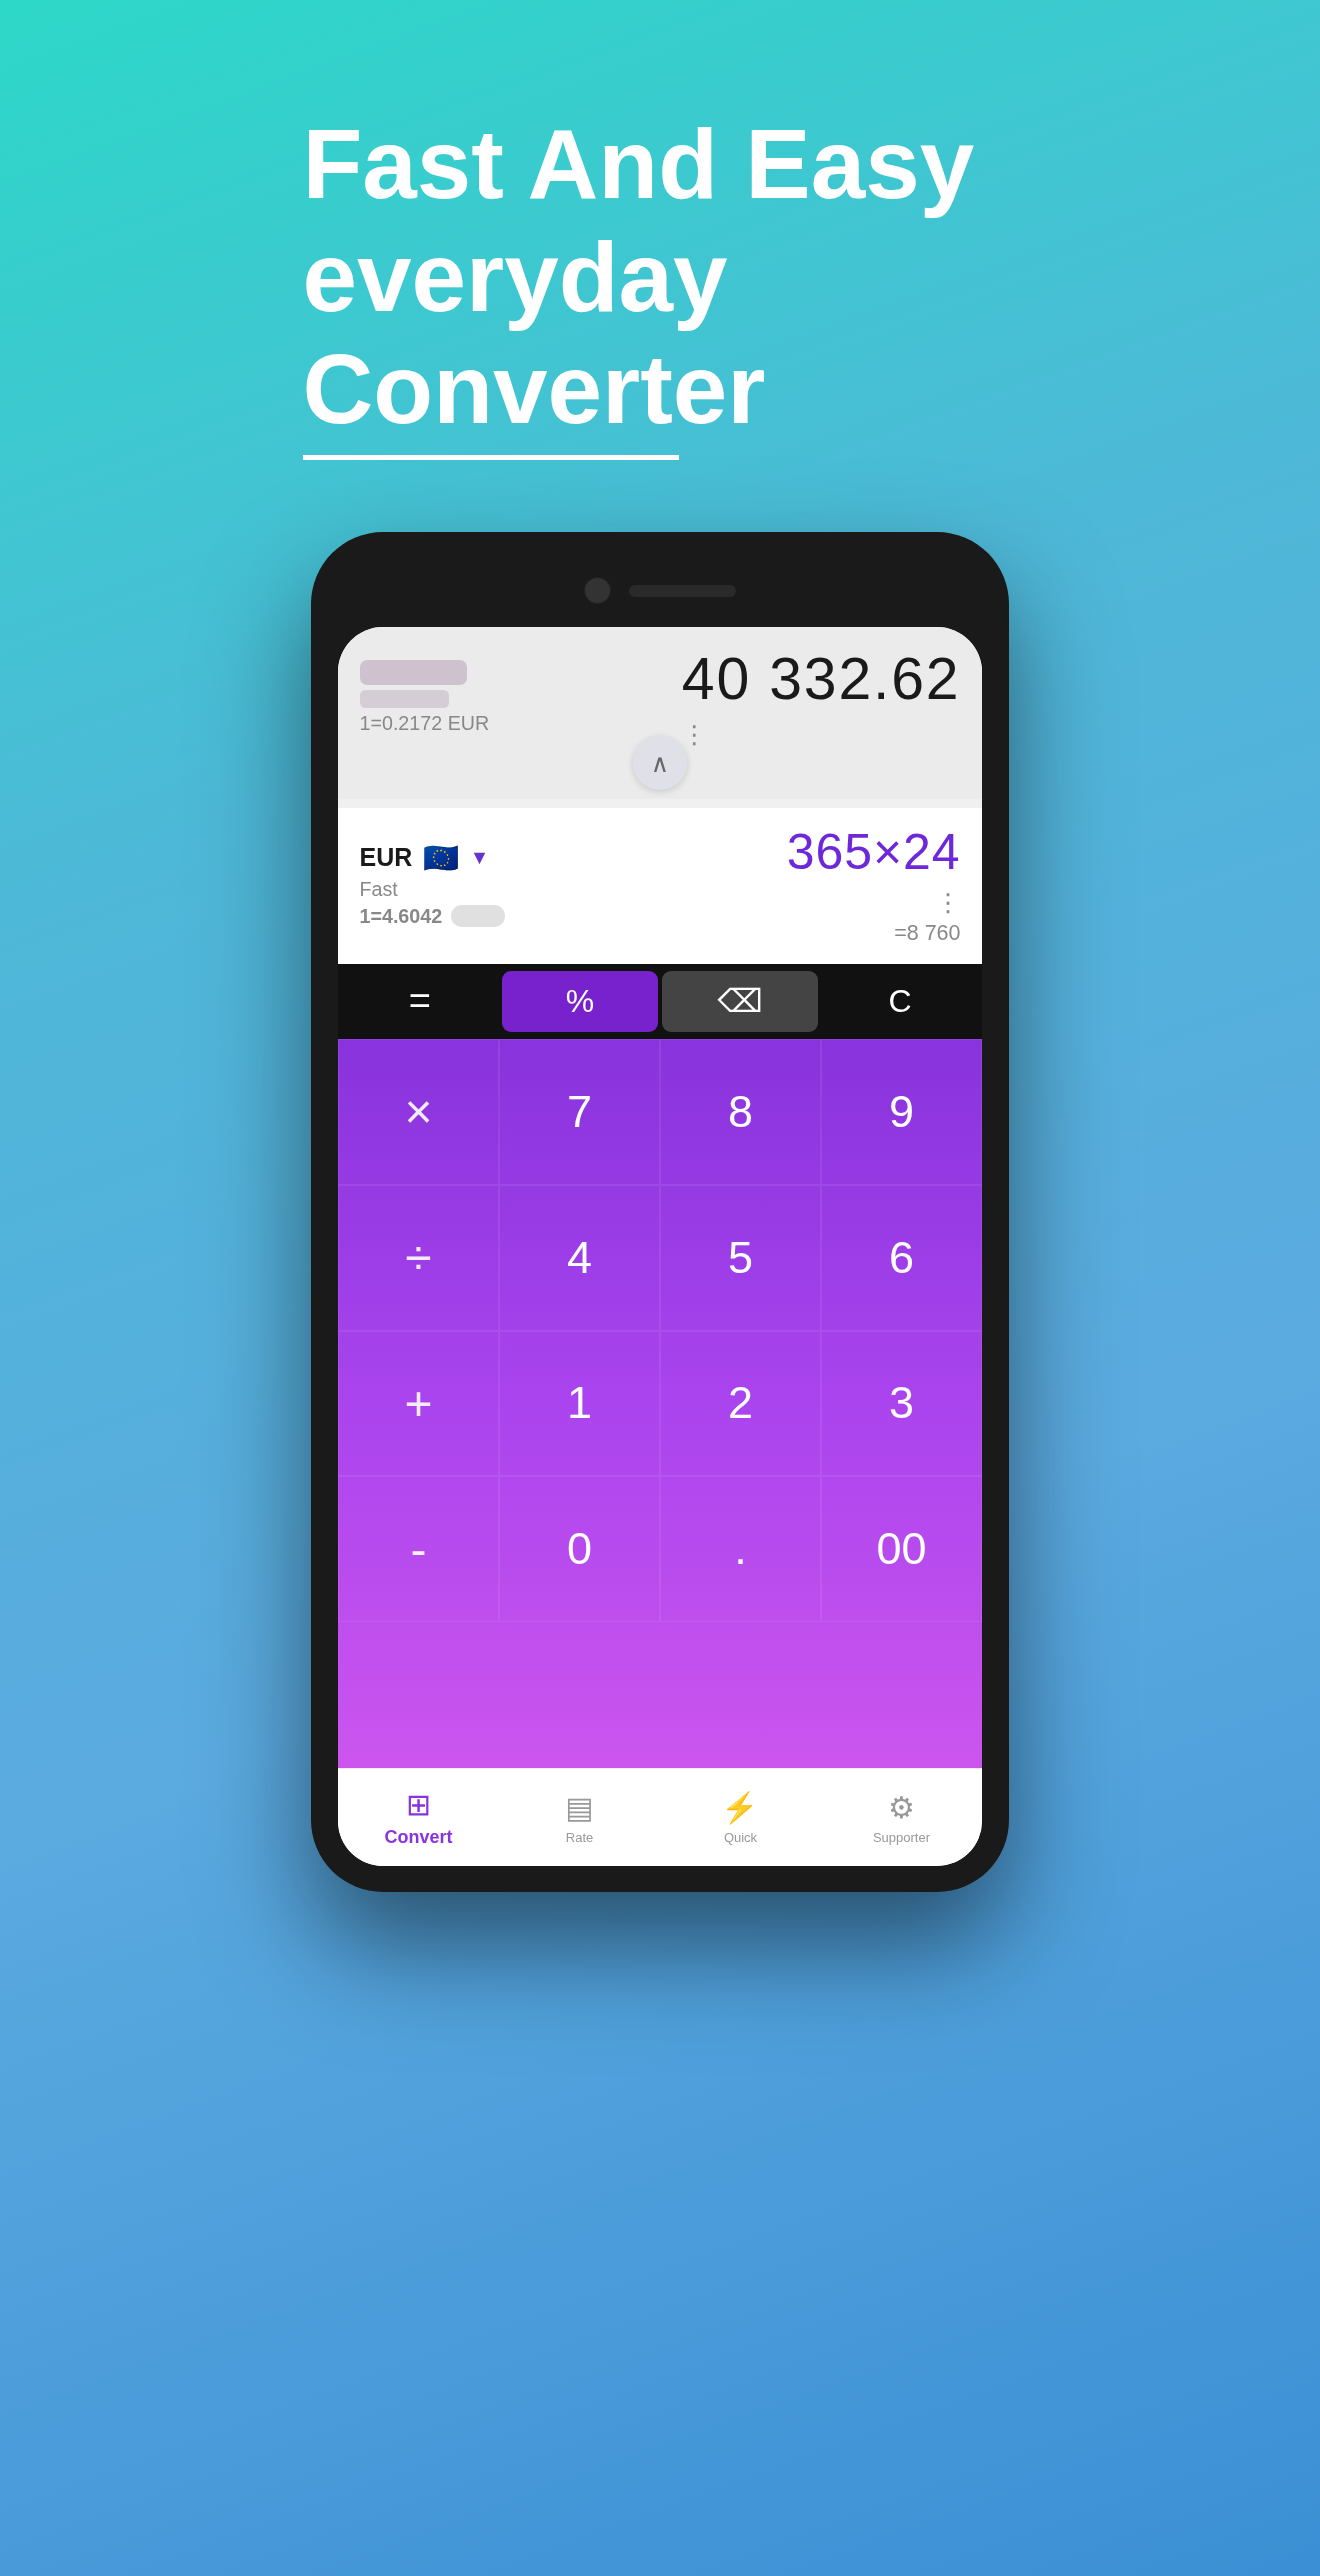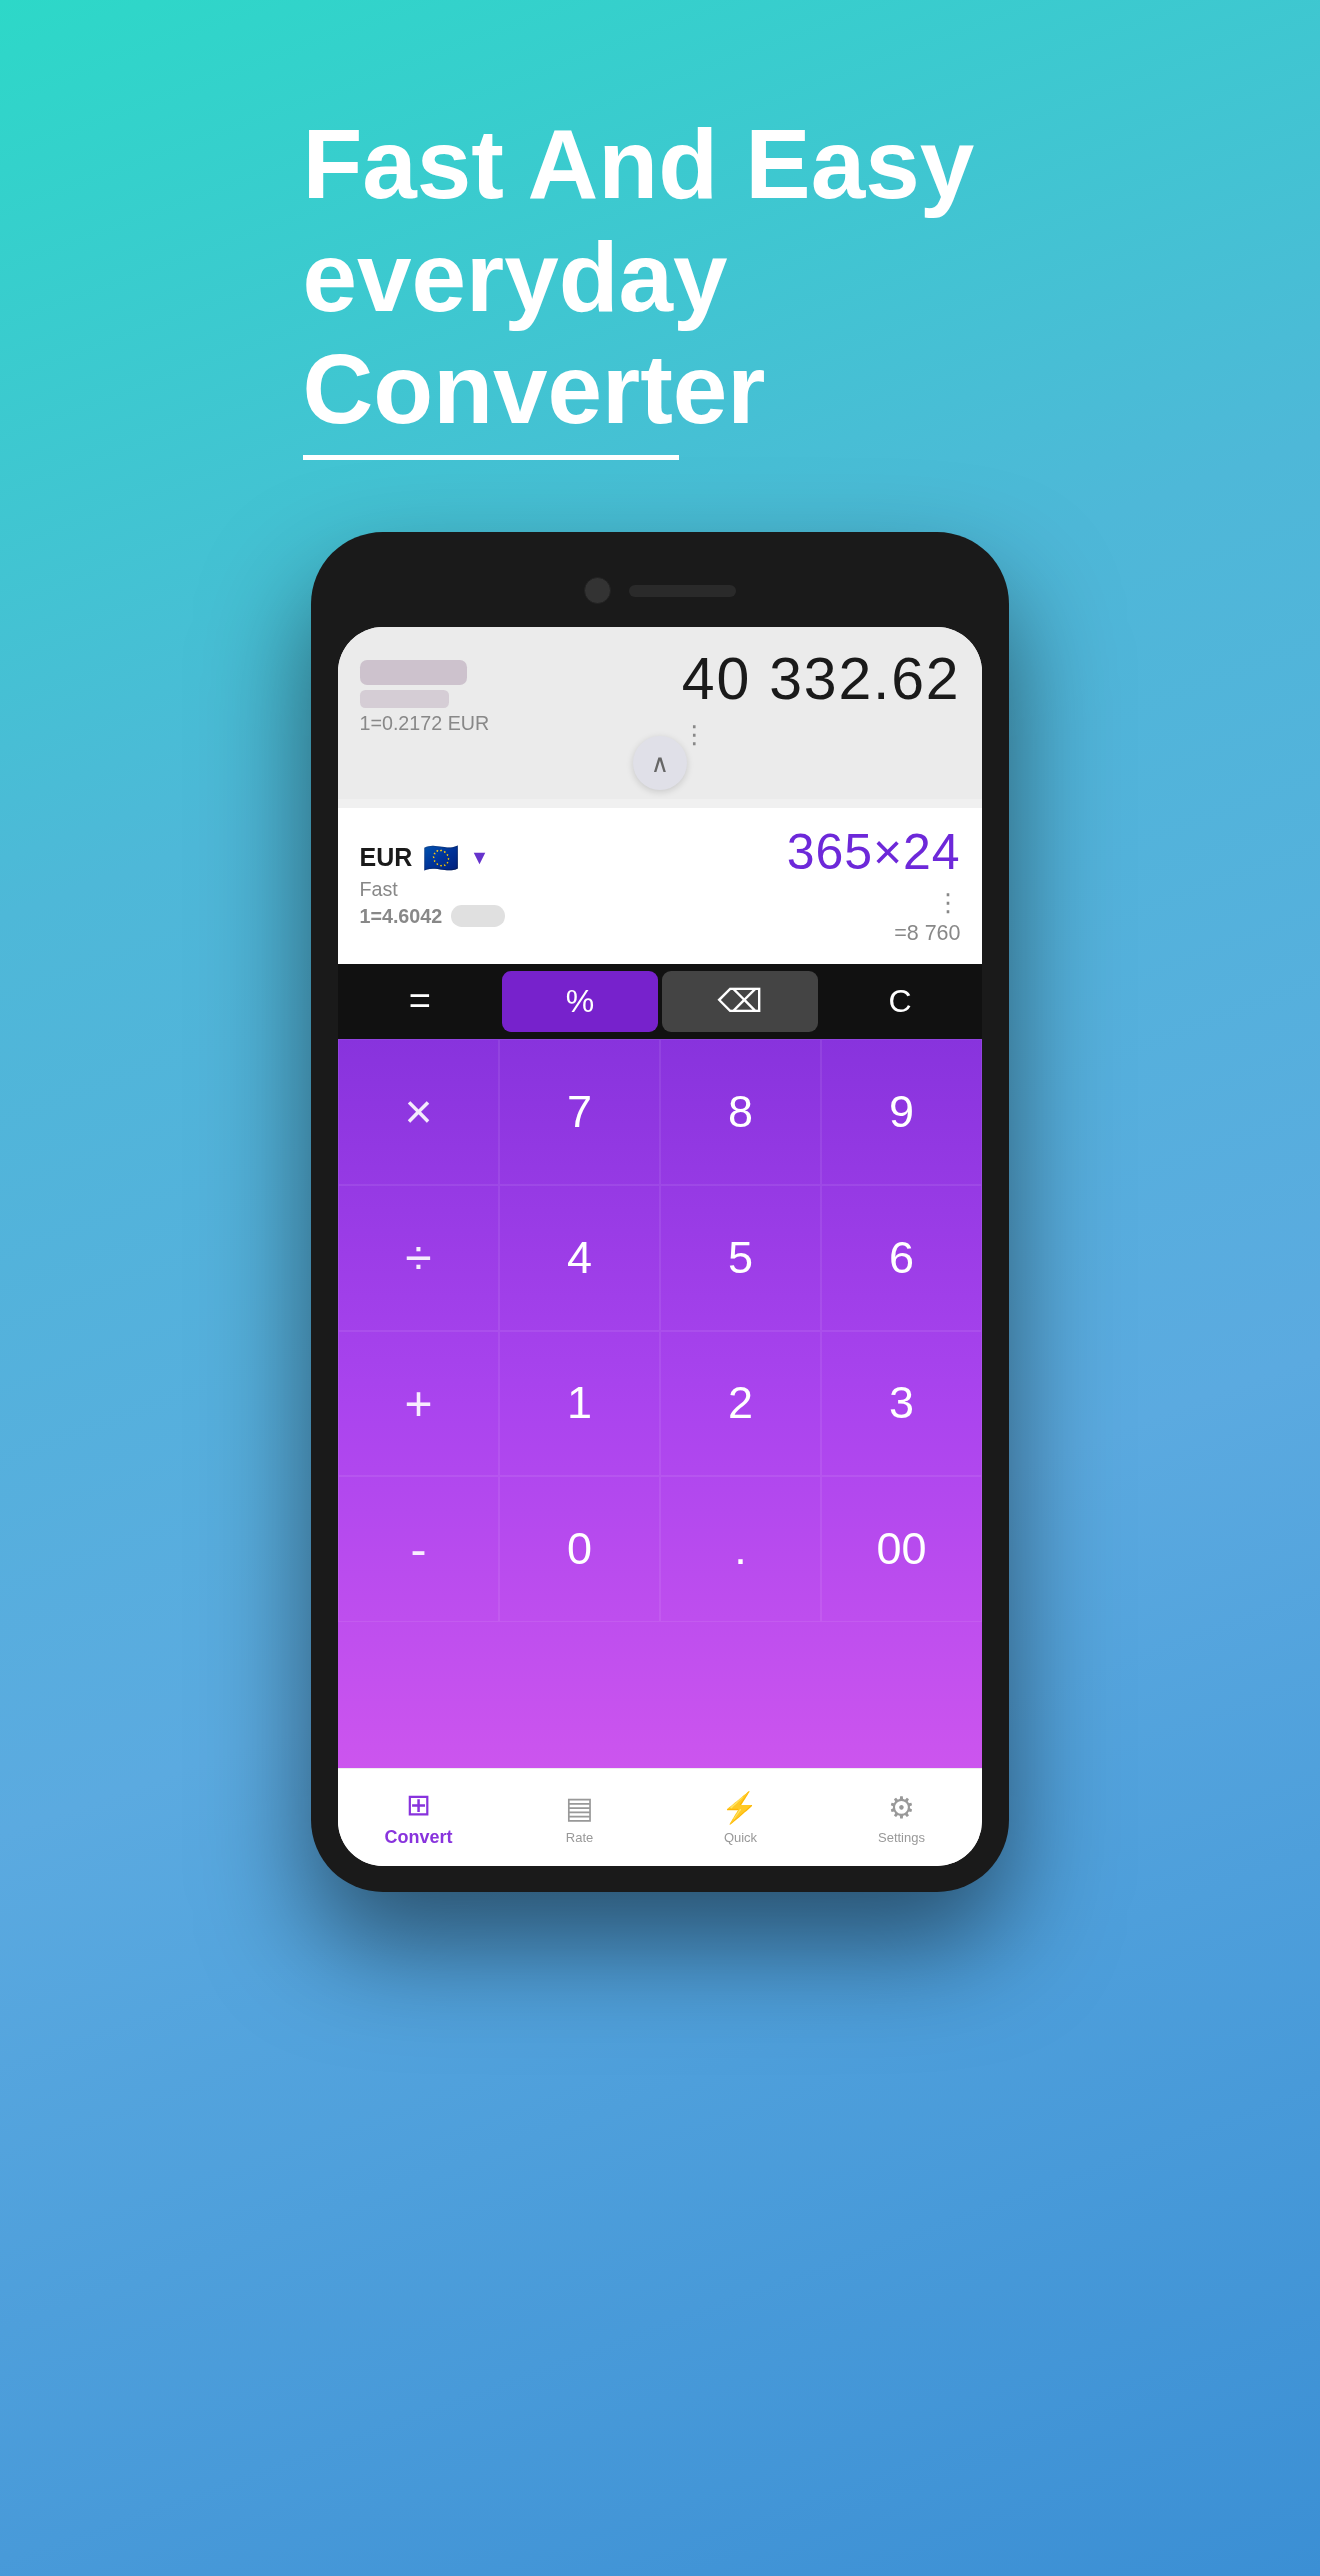--- a/index.html
+++ b/index.html
@@ -434,19 +434,19 @@
         <div class="nav-item">
           <span class="nav-icon" style="color: rgb(153, 153, 153); font-size: 30px;">▤</span>
           <span class="nav-label">Rate</span>
         </div>
         <div class="nav-item">
           <span class="nav-icon" style="color: rgb(153, 153, 153); font-size: 30px;">⚡</span>
           <span class="nav-label">Quick</span>
         </div>
         <div class="nav-item">
           <span class="nav-icon" style="color: rgb(153, 153, 153); font-size: 30px;">⚙</span>
-          <span class="nav-label">Settings</span>
+          <span class="nav-label">Supporter</span>
         </div>
       </div>
 
   </div>
 </div>
 
 
 </body></html>

